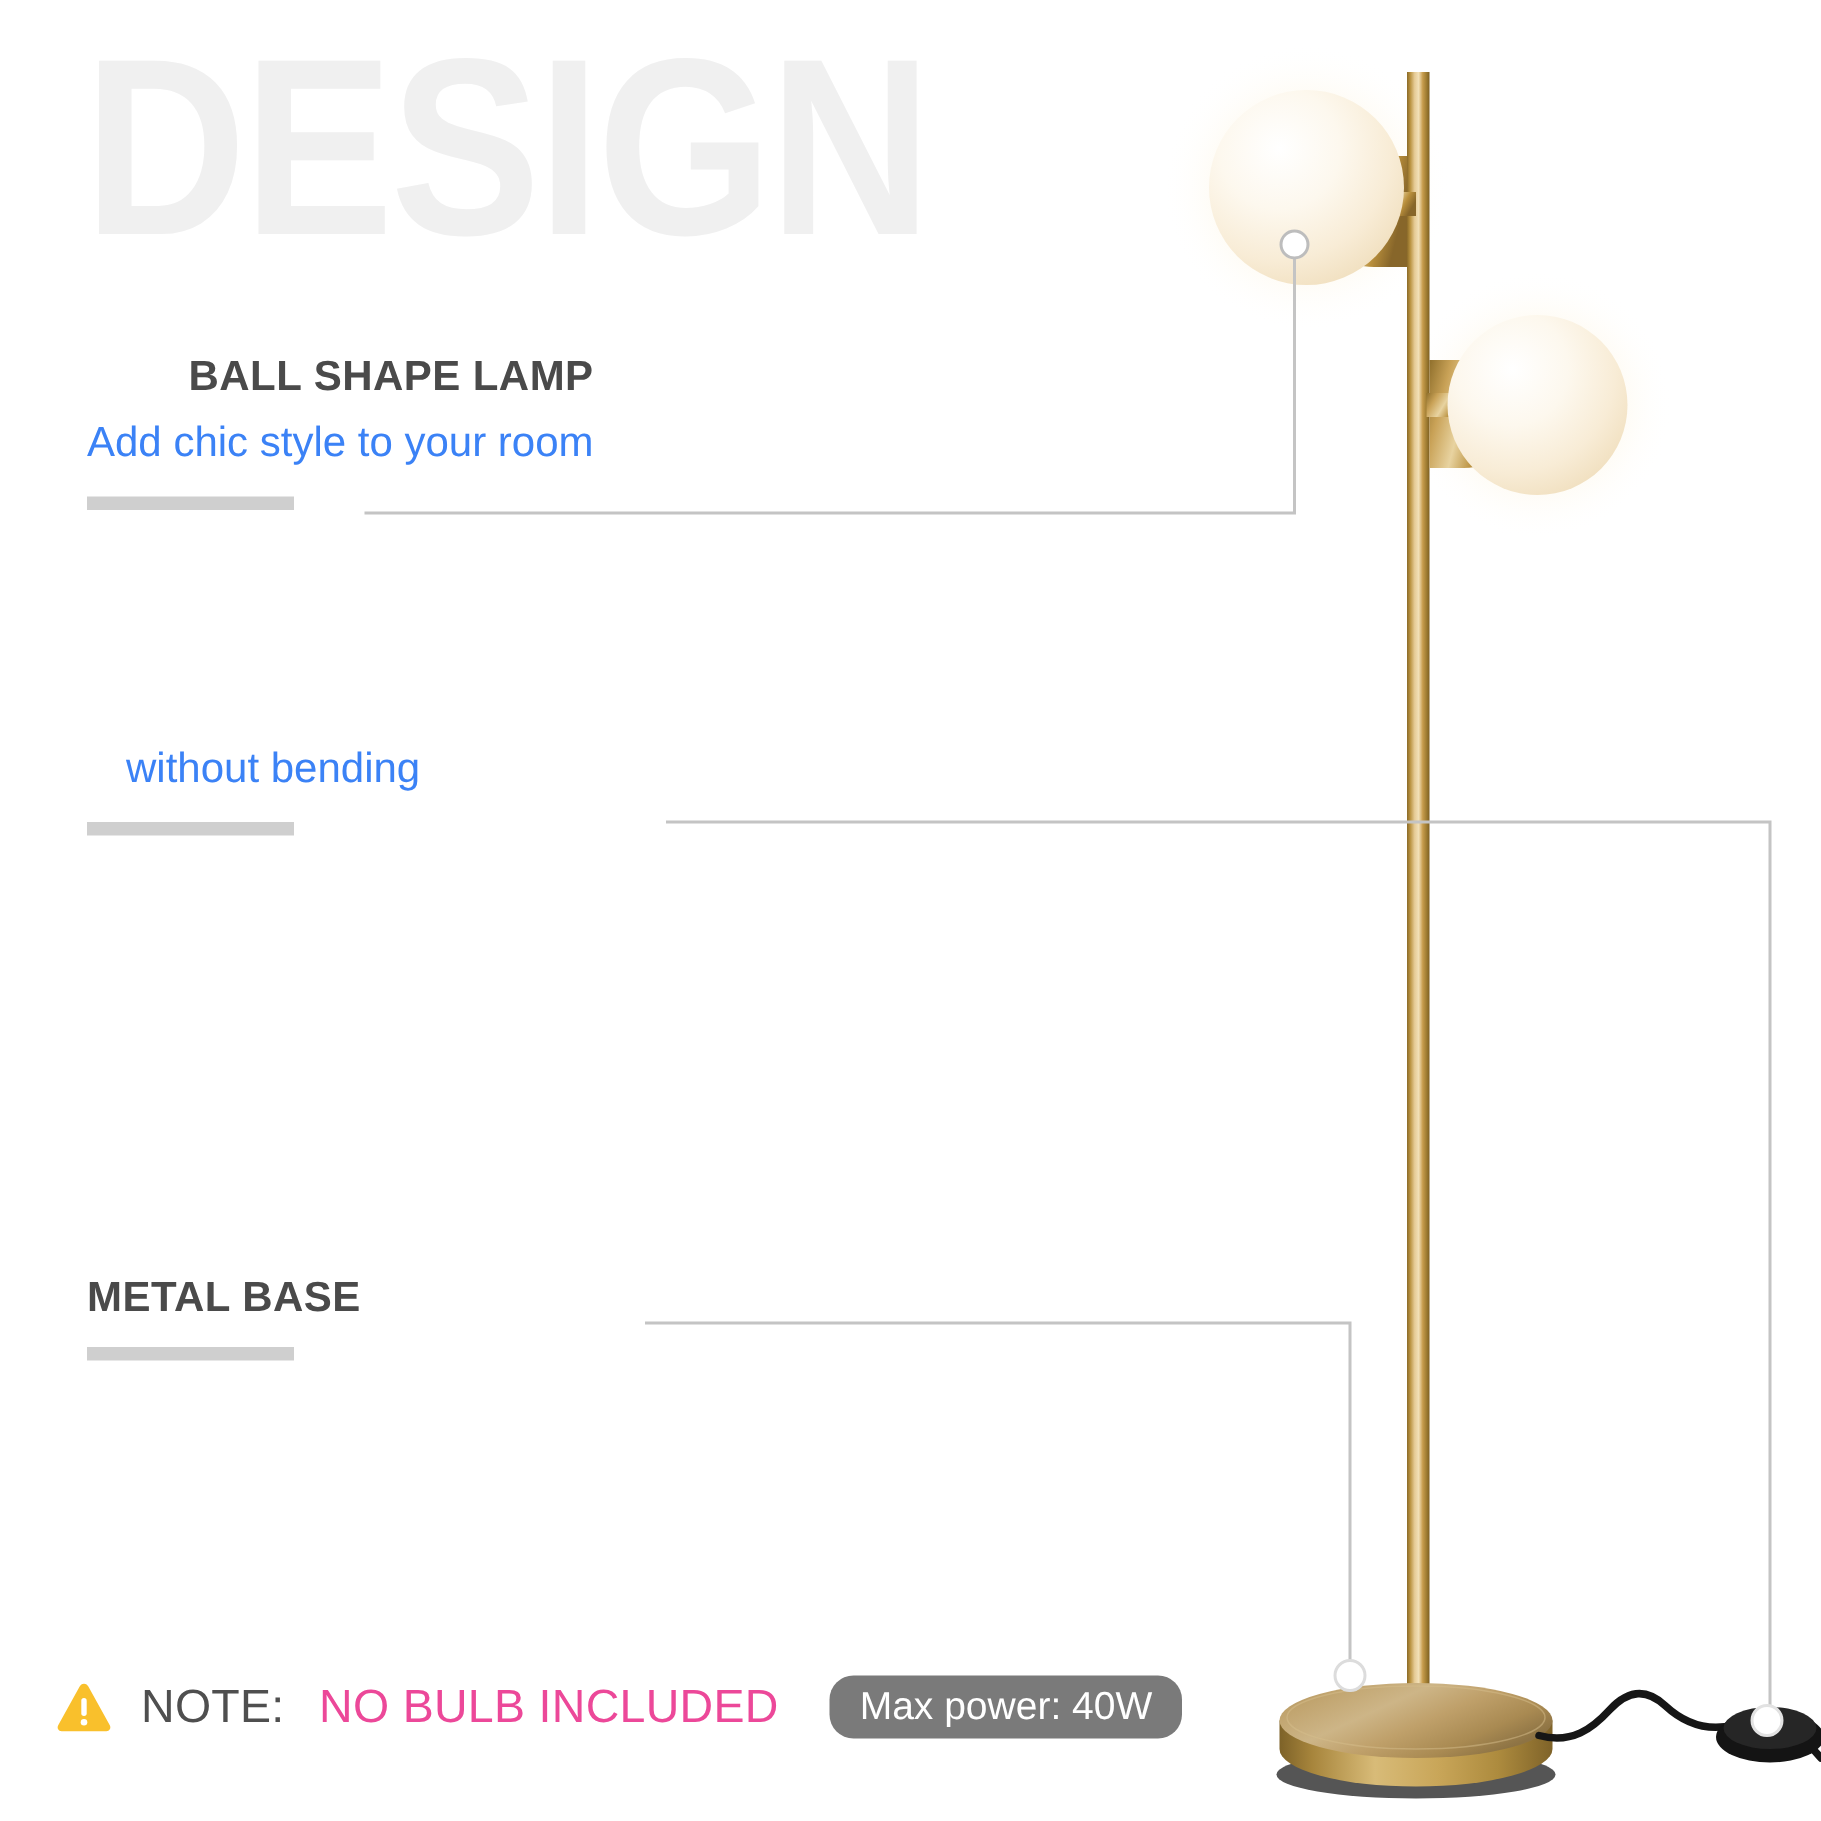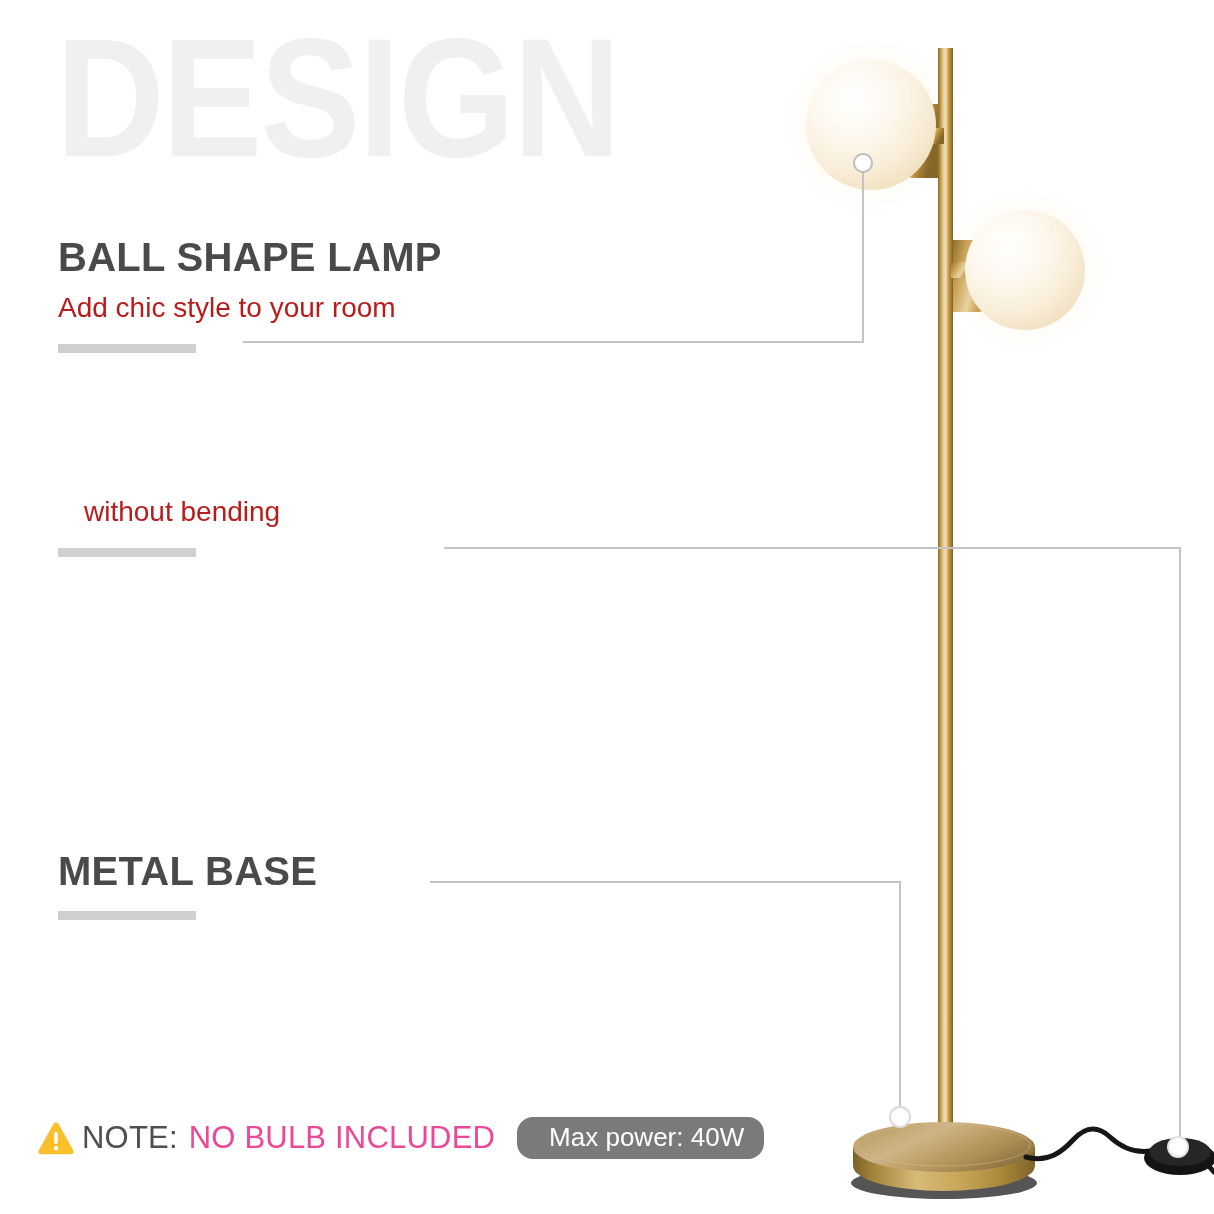--- a/index.html
+++ b/index.html
@@ -27,31 +27,32 @@
     user-select: none;
     white-space: nowrap;
     font-family: "Liberation Sans", sans-serif;
     transform: scaleY(1.12);
     transform-origin: left top;
   }
 
   
   .feature { position: absolute; left: 58px; }
   .feature .f-title {
-    font-size: 40px;
+    font-size: 28px;
     font-weight: 700;
     color: #4a4a4a;
     letter-spacing: 0.3px;
     line-height: 1.08;
     white-space: nowrap;
+    text-align: right;
   }
   .feature .f-sub {
     font-size: 28px;
     font-weight: 400;
-    color: #b91c1c;
+    color: #3b82f6;
     line-height: 1.28;
     margin-top: 11px;
     white-space: nowrap;
   }
   .feature .f-bar {
     width: 138px; height: 9px;
     background: #cfcfcf;
     margin-top: 18px;
   }
 
@@ -65,21 +66,21 @@
     width: 1214px; height: 1214px;
     pointer-events: none;
   }
 
   
   .note-row {
     position: absolute;
     left: 36px; top: 1114px;
     display: flex;
     align-items: center;
-    gap: 0px;
+    gap: 12px;
     height: 48px;
   }
   .warn-tri { width: 40px; height: 40px; flex: 0 0 auto; }
   .note-label {
     font-size: 31px;
     color: #4f4f4f;
     margin-left: 6px;
     white-space: nowrap;
     letter-spacing: 0.2px;
   }
@@ -89,21 +90,21 @@
     margin-left: 11px;
     white-space: nowrap;
     letter-spacing: 0.2px;
   }
   .power-pill {
     margin-left: 22px;
     background: #7a7a7a;
     color: #ffffff;
     font-size: 26px;
     border-radius: 16px;
-    padding: 7px 20px 9px 32px;
+    padding: 7px 20px 9px 20px;
     white-space: nowrap;
     line-height: 1;
   }
 
   
   .lamp {
     position: absolute;
     left: 0; top: 0;
     width: 1214px; height: 1214px;
     pointer-events: none;

